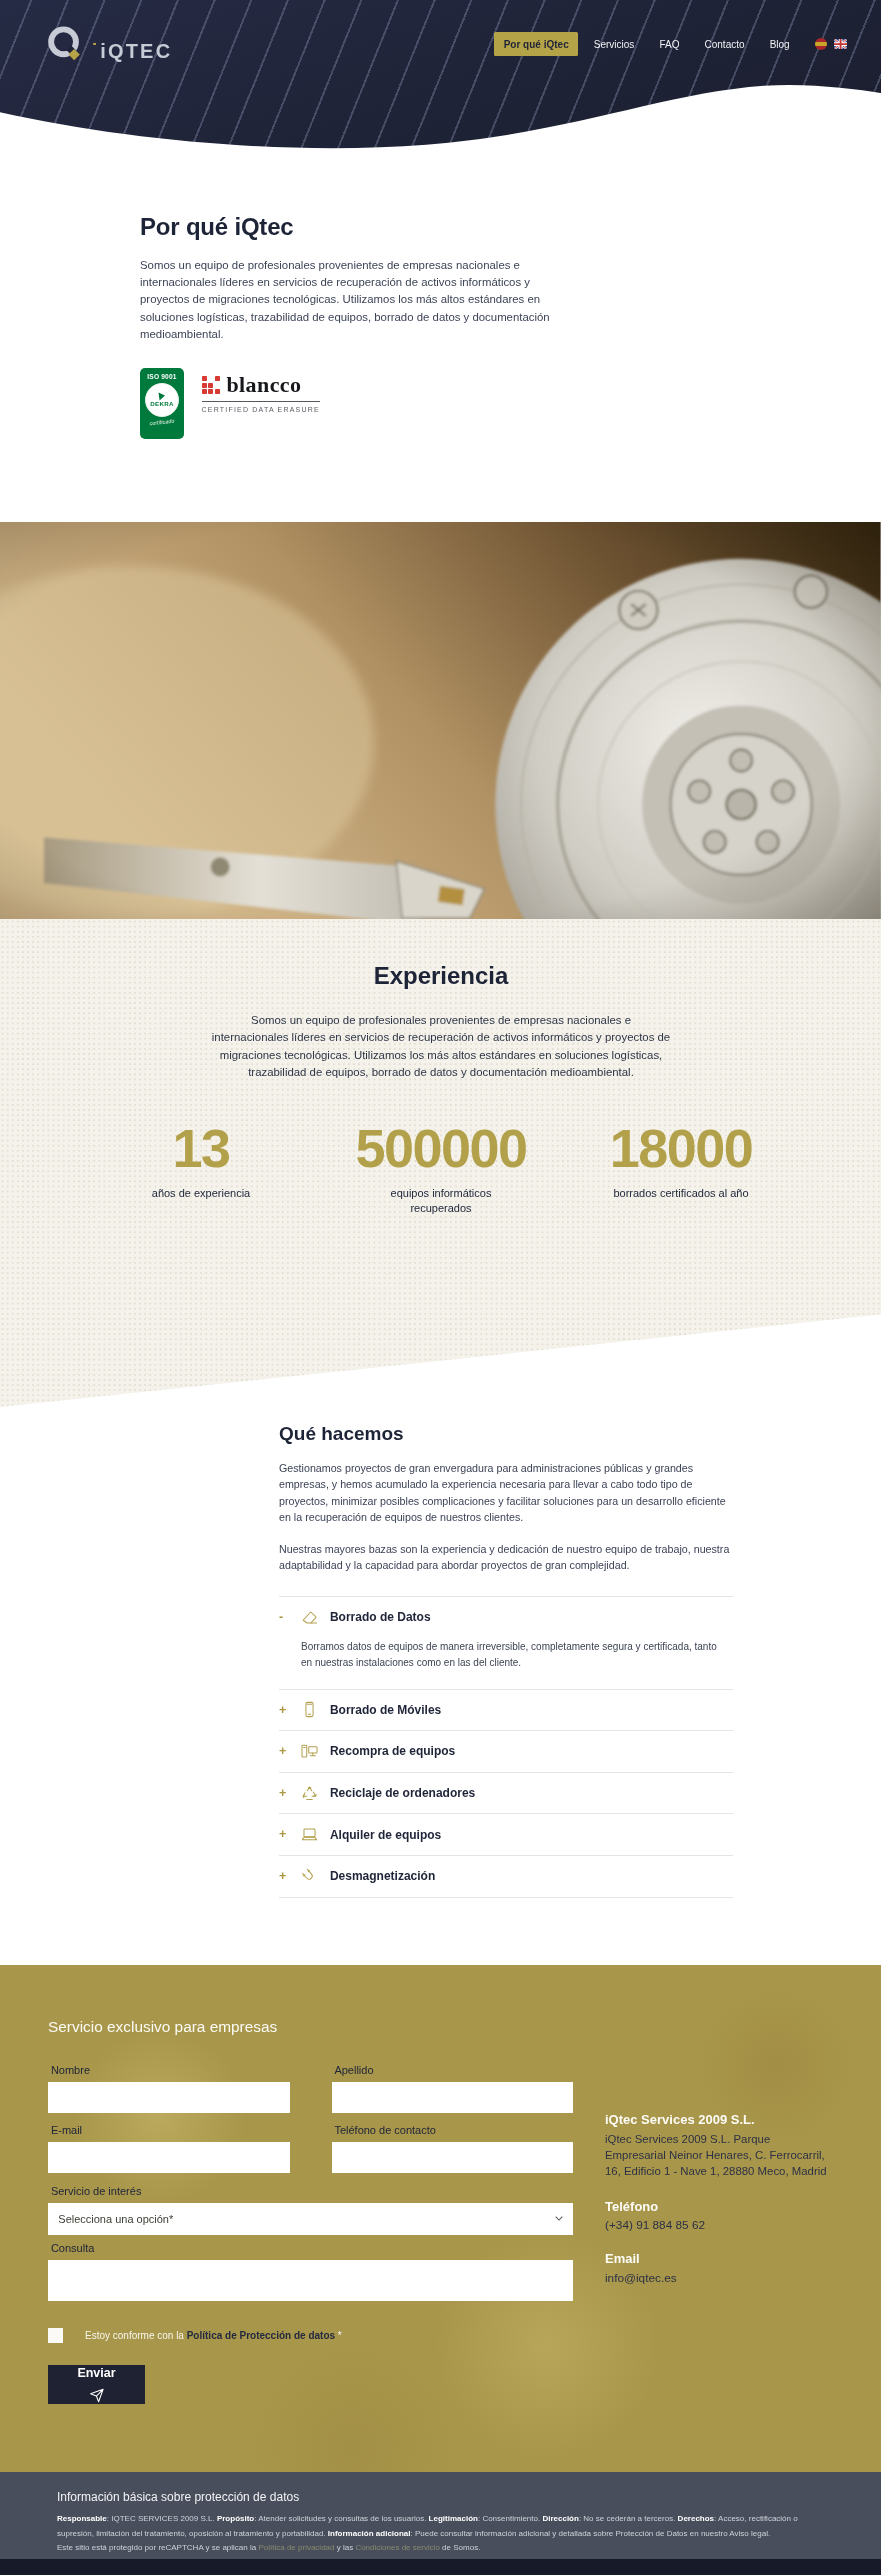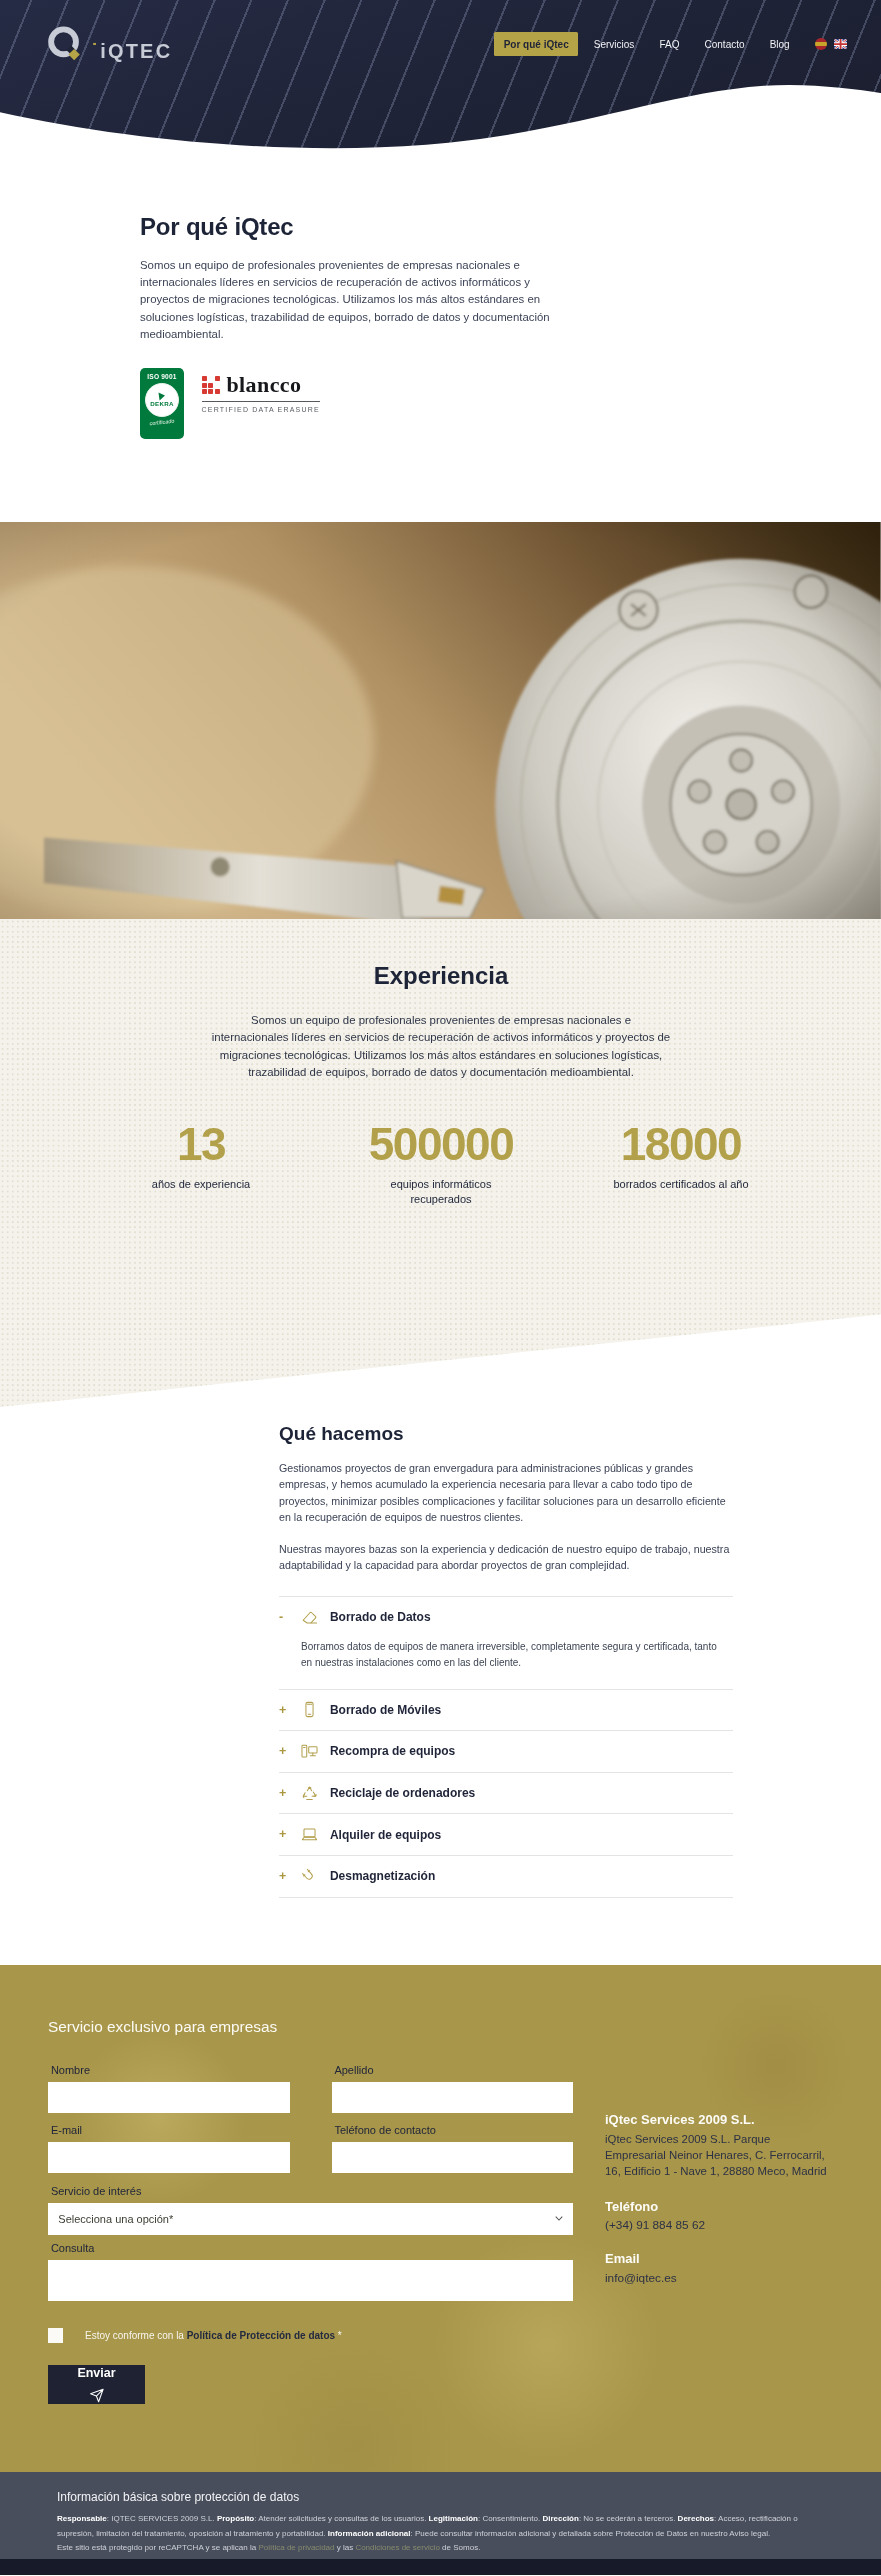--- a/index.html
+++ b/index.html
@@ -58,21 +58,21 @@
     background:
       radial-gradient(rgba(176,170,145,.28) 0.7px, transparent 1px) 0 0/5.1px 5.1px,
       #f4f2ea;
     clip-path:polygon(0 0, 100% 0, 100% 81%, 0 100%);
     text-align:center; padding-top:43px;
   }
   .experience h2{ color:#1e2438; font-size:24px; font-weight:700; }
   .experience .exp-p{ width:459px; margin:22px auto 0; font-size:11.4px; line-height:1.52; color:#2e3547; }
   .stats{ width:720px; margin:38px auto 0; display:flex; }
   .stat{ flex:1; }
-  .stat-value{ font-size:46px; font-weight:700; color:#b2a04a; letter-spacing:-1.5px; line-height:1.1;}
+  .stat-value{ font-size:54px; font-weight:700; color:#b2a04a; letter-spacing:-1.5px; line-height:1.1;}
   .stat-label{ margin-top:7.3px; font-size:11px; color:#232a3e; line-height:1.35;}
 
   
   .services{ height:558px; background:#fff; padding:16px 0 11px 279px; }
   .services h2{ color:#1e2438; font-size:19px; font-weight:700; }
   .services .sv-p{ width:454px; margin-top:14.7px; font-size:10.7px; line-height:1.55; color:#3c4356; }
   .accordion{ width:454px; margin-top:22px; }
   .acc-item{ border-top:0.7px solid #e4e4e2; }
   .acc-item:last-child{ border-bottom:0.7px solid #e4e4e2; }
   .acc-head{ display:flex; align-items:center; gap:10.3px; padding:10.3px 0; cursor:pointer; }

